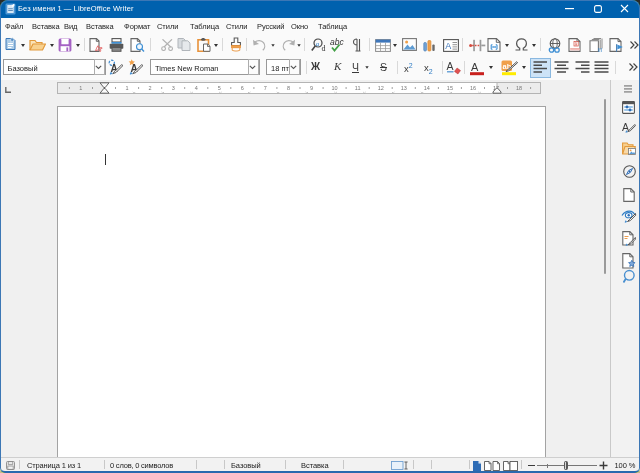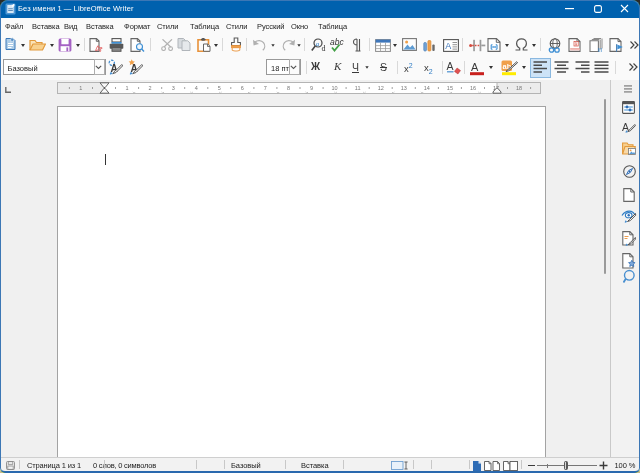--- a/index.html
+++ b/index.html
@@ -245,20 +245,28 @@
     <text x="2.5" y="13" font-size="10" font-weight="bold" fill="#3a3a3a" font-family="Liberation Sans">A</text>
     <path d="M13.8 5.5 L7 12.3 l-2.3 2.3 3.2-1 6.8-6.8 z" fill="#fff" stroke="#444" stroke-width="0.9"></path>
     <path d="M4.7 14.6 c-1.2 1.2-2.8 1-2.8 1 s-0.2-1.6 1-2.8 z" fill="#4a90d0"></path>
   </svg>
   <svg class="abs ic" style="left:128px;top:2px" width="15" height="16" viewBox="0 0 15 16">
     <path d="M3.8 0.2 l0.9 2 2.2 0.3 -1.6 1.5 0.4 2.2 -1.9-1.1 -2 1.1 0.4-2.2 -1.6-1.5 2.2-0.3 z" fill="#f0a04a"></path>
     <text x="2.5" y="13" font-size="10" font-weight="bold" fill="#3a3a3a" font-family="Liberation Sans">A</text>
     <path d="M13.8 5.5 L7 12.3 l-2.3 2.3 3.2-1 6.8-6.8 z" fill="#fff" stroke="#444" stroke-width="0.9"></path>
     <path d="M4.7 14.6 c-1.2 1.2-2.8 1-2.8 1 s-0.2-1.6 1-2.8 z" fill="#4a90d0"></path>
   </svg>
+  <div class="abs cb" style="left:150px;width:110px">
+    <span class="t">Times New Roman</span>
+    <div class="db">
+          <svg class="chev" width="7" height="5" viewBox="0 0 7 5">
+            <path d="M0.8 0.8 L3.5 3.5 L6.2 0.8" fill="none" stroke="#555" stroke-width="1.1"></path>
+          </svg>
+        </div>
+  </div>
   <div class="abs cb" style="left:266px;width:35px">
     <span class="t">18 пт</span>
     <div class="db">
           <svg class="chev" width="7" height="5" viewBox="0 0 7 5">
             <path d="M0.8 0.8 L3.5 3.5 L6.2 0.8" fill="none" stroke="#555" stroke-width="1.1"></path>
           </svg>
         </div>
   </div>
   <div class="abs sep2" style="left:306px"></div>
   <span class="abs fmt" style="left:311px;font-weight:bold;font-size:10px;top:4px">Ж</span>
@@ -438,21 +446,21 @@
     <path d="M9.8 7.2 l1 2.1 2.3 0.3 -1.7 1.6 0.4 2.3 -2-1.1 -2.1 1.1 0.4-2.3 -1.6-1.6 2.3-0.3 z" fill="#7da7d8" stroke="#2e6cb5" stroke-width="0.7"></path>
   </svg>
   <svg class="abs ic" style="left:12px;top:189px" width="15" height="15" viewBox="0 0 15 15">
     <circle cx="6.3" cy="6.3" r="4.8" fill="none" stroke="#4a90d0" stroke-width="1.4"></circle>
     <path d="M2.8 9.8 L0.5 13.5" stroke="#4a90d0" stroke-width="1.8"></path>
   </svg>
   </div>
 
   <div class="abs" id="status">
     <span class="abs st" style="left:27px;letter-spacing:-0.15px">Страница 1 из 1</span>
-    <span class="abs st" style="left:93px;letter-spacing:-0.2px">0 слов, 0 символов</span>
+    <span class="abs st" style="left:110px;letter-spacing:-0.2px">0 слов, 0 символов</span>
     <span class="abs st" style="left:231px">Базовый</span>
     <span class="abs st" style="left:301px">Вставка</span>
     <span class="abs st" style="left:614.5px;letter-spacing:-0.1px">100 %</span>
     <div class="abs sdiv" style="left:18.5px"></div>
     <div class="abs sdiv" style="left:103.5px"></div>
     <div class="abs sdiv" style="left:196px"></div>
     <div class="abs sdiv" style="left:224px"></div>
     <div class="abs sdiv" style="left:284.5px"></div>
     <div class="abs sdiv" style="left:343px"></div>
     <div class="abs sdiv" style="left:413px"></div>

